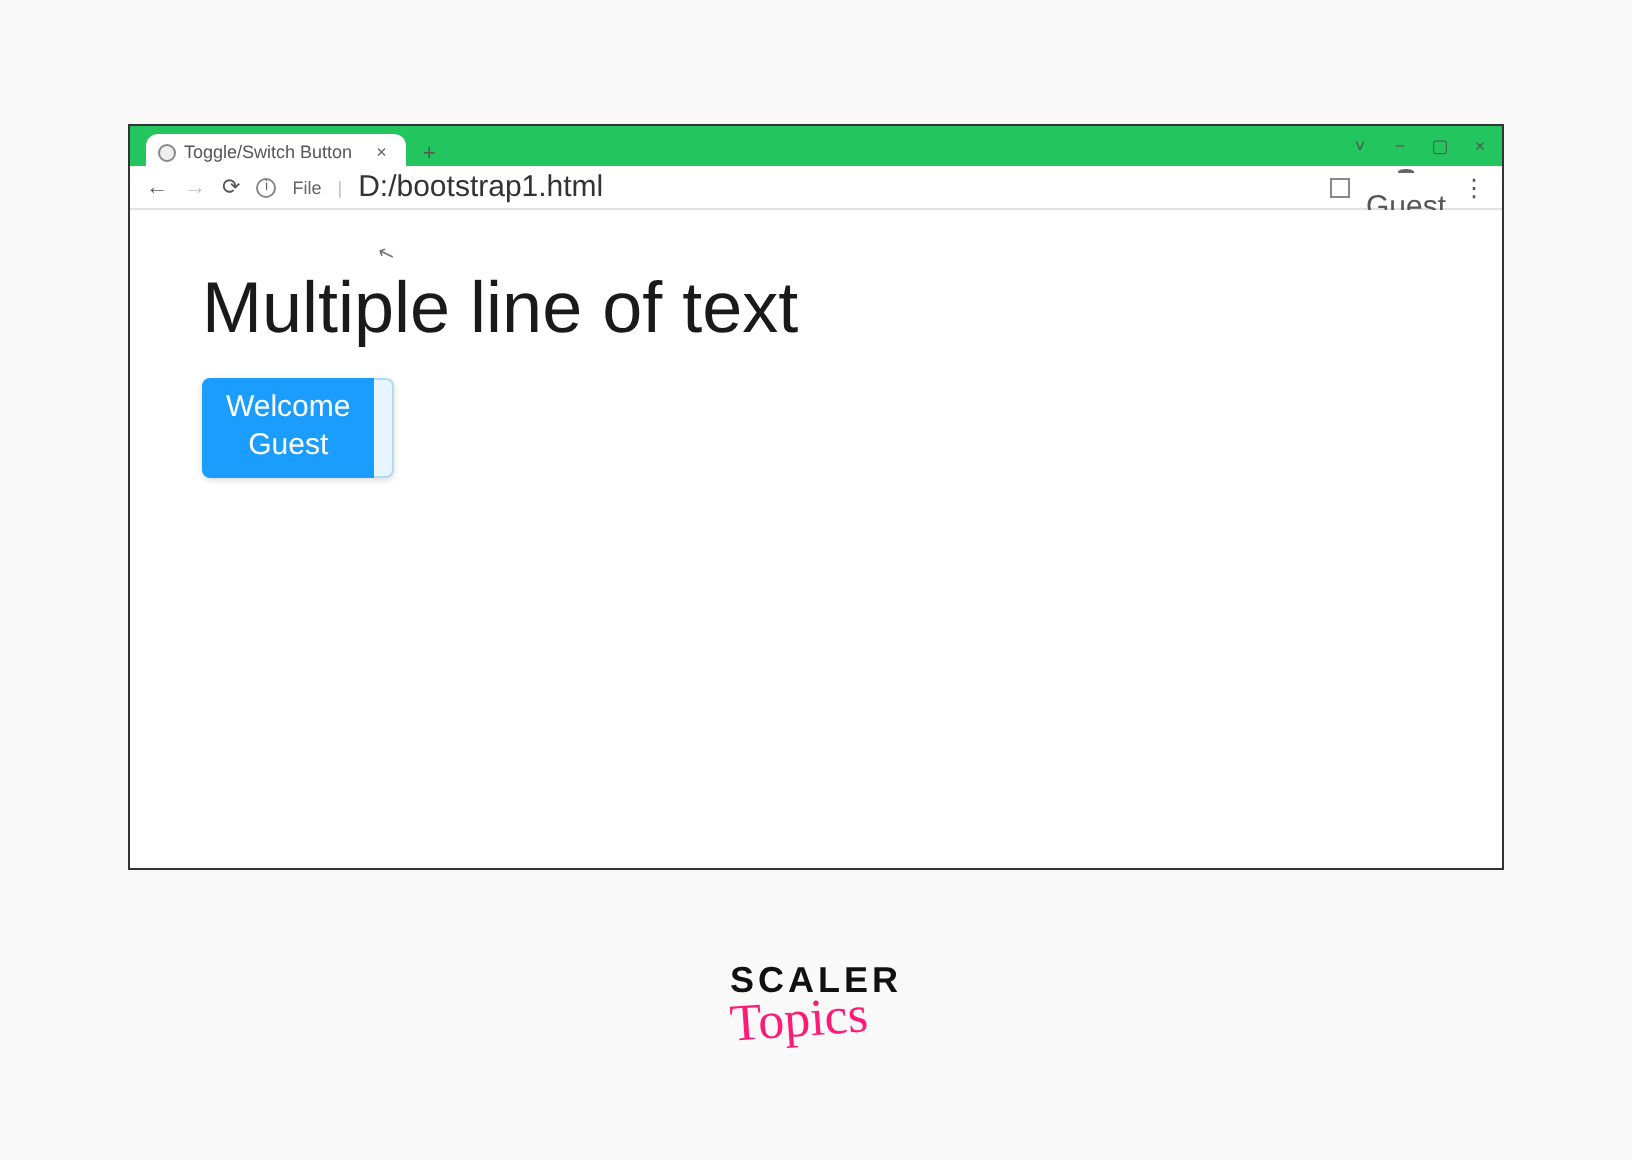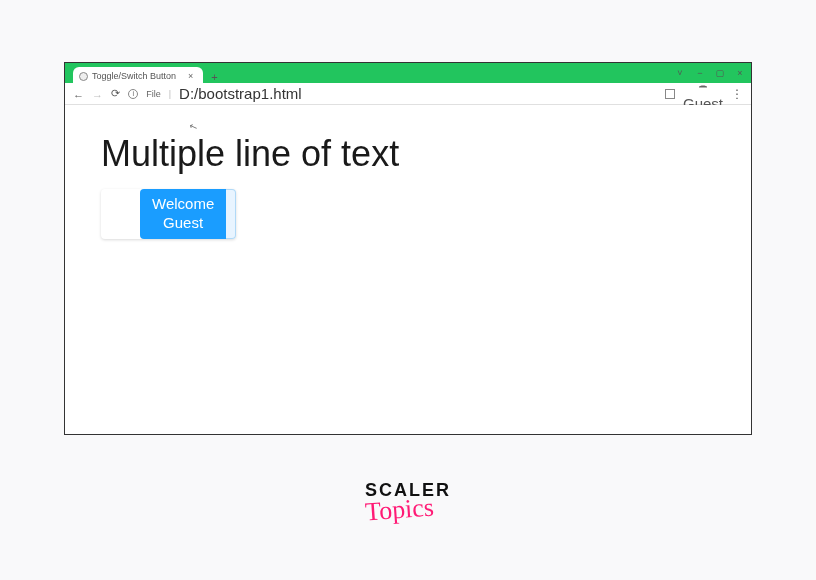--- a/index.html
+++ b/index.html
@@ -147,21 +147,20 @@
   }
   .toggle-main {
     background: #1a9dff;
     color: #fff;
     font-size: 15px;
     text-align: center;
     padding: 6px 12px;
     border-radius: 4px 0 0 4px;
     line-height: 1.25;
     cursor: pointer;
-    margin-left: 39px;
   }
   .toggle-split {
     width: 10px;
     background: #e8f4ff;
     border: 1px solid #b0d9f7;
     border-left: none;
     border-radius: 0 4px 4px 0;
     cursor: pointer;
   }
   .watermark {

